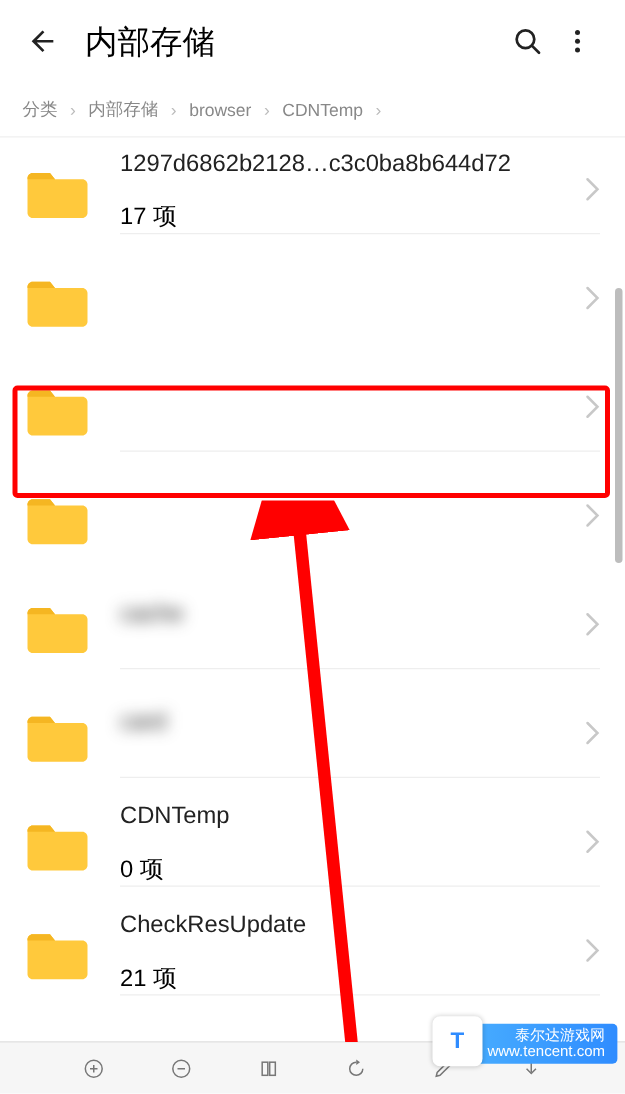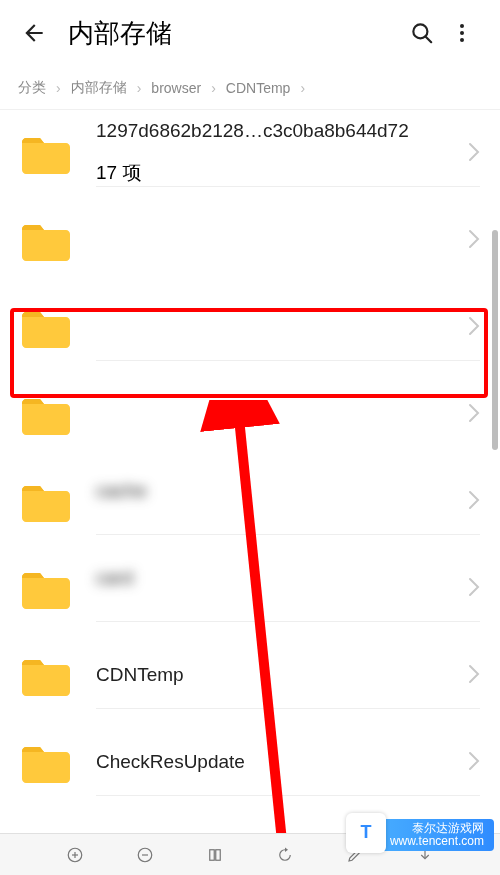--- a/index.html
+++ b/index.html
@@ -250,34 +250,36 @@
     </div>
     <div class="row">
       <div class="folder-icon">
         <svg width="56" height="48" viewBox="0 0 56 48">
           <path d="M4 12c0-2 2-4 4-4h14l4 5h22c2 0 4 2 4 4v23c0 2-2 4-4 4H8c-2 0-4-2-4-4V12z" fill="#ffc93c"></path>
           <path d="M4 12c0-2 2-4 4-4h14l4 5H4z" fill="#f5b622"></path>
         </svg>
       </div>
       <div class="row-body">
         <div class="row-name">CDNTemp</div>
+        <div class="row-meta">0 项</div>
       </div>
       <div class="chev"><svg width="12" height="20" viewBox="0 0 12 20">
           <path d="M2 2l8 8-8 8" stroke="#c8c8c8" stroke-width="2" fill="none" stroke-linecap="round"></path>
         </svg></div>
     </div>
     <div class="row">
       <div class="folder-icon">
         <svg width="56" height="48" viewBox="0 0 56 48">
           <path d="M4 12c0-2 2-4 4-4h14l4 5h22c2 0 4 2 4 4v23c0 2-2 4-4 4H8c-2 0-4-2-4-4V12z" fill="#ffc93c"></path>
           <path d="M4 12c0-2 2-4 4-4h14l4 5H4z" fill="#f5b622"></path>
         </svg>
       </div>
       <div class="row-body">
         <div class="row-name">CheckResUpdate</div>
+        <div class="row-meta">21 项</div>
       </div>
       <div class="chev"><svg width="12" height="20" viewBox="0 0 12 20">
           <path d="M2 2l8 8-8 8" stroke="#c8c8c8" stroke-width="2" fill="none" stroke-linecap="round"></path>
         </svg></div>
     </div>
     <div class="row">
       <div class="folder-icon">
         <svg width="56" height="48" viewBox="0 0 56 48">
           <path d="M4 12c0-2 2-4 4-4h14l4 5h22c2 0 4 2 4 4v23c0 2-2 4-4 4H8c-2 0-4-2-4-4V12z" fill="#ffc93c"></path>
           <path d="M4 12c0-2 2-4 4-4h14l4 5H4z" fill="#f5b622"></path>

